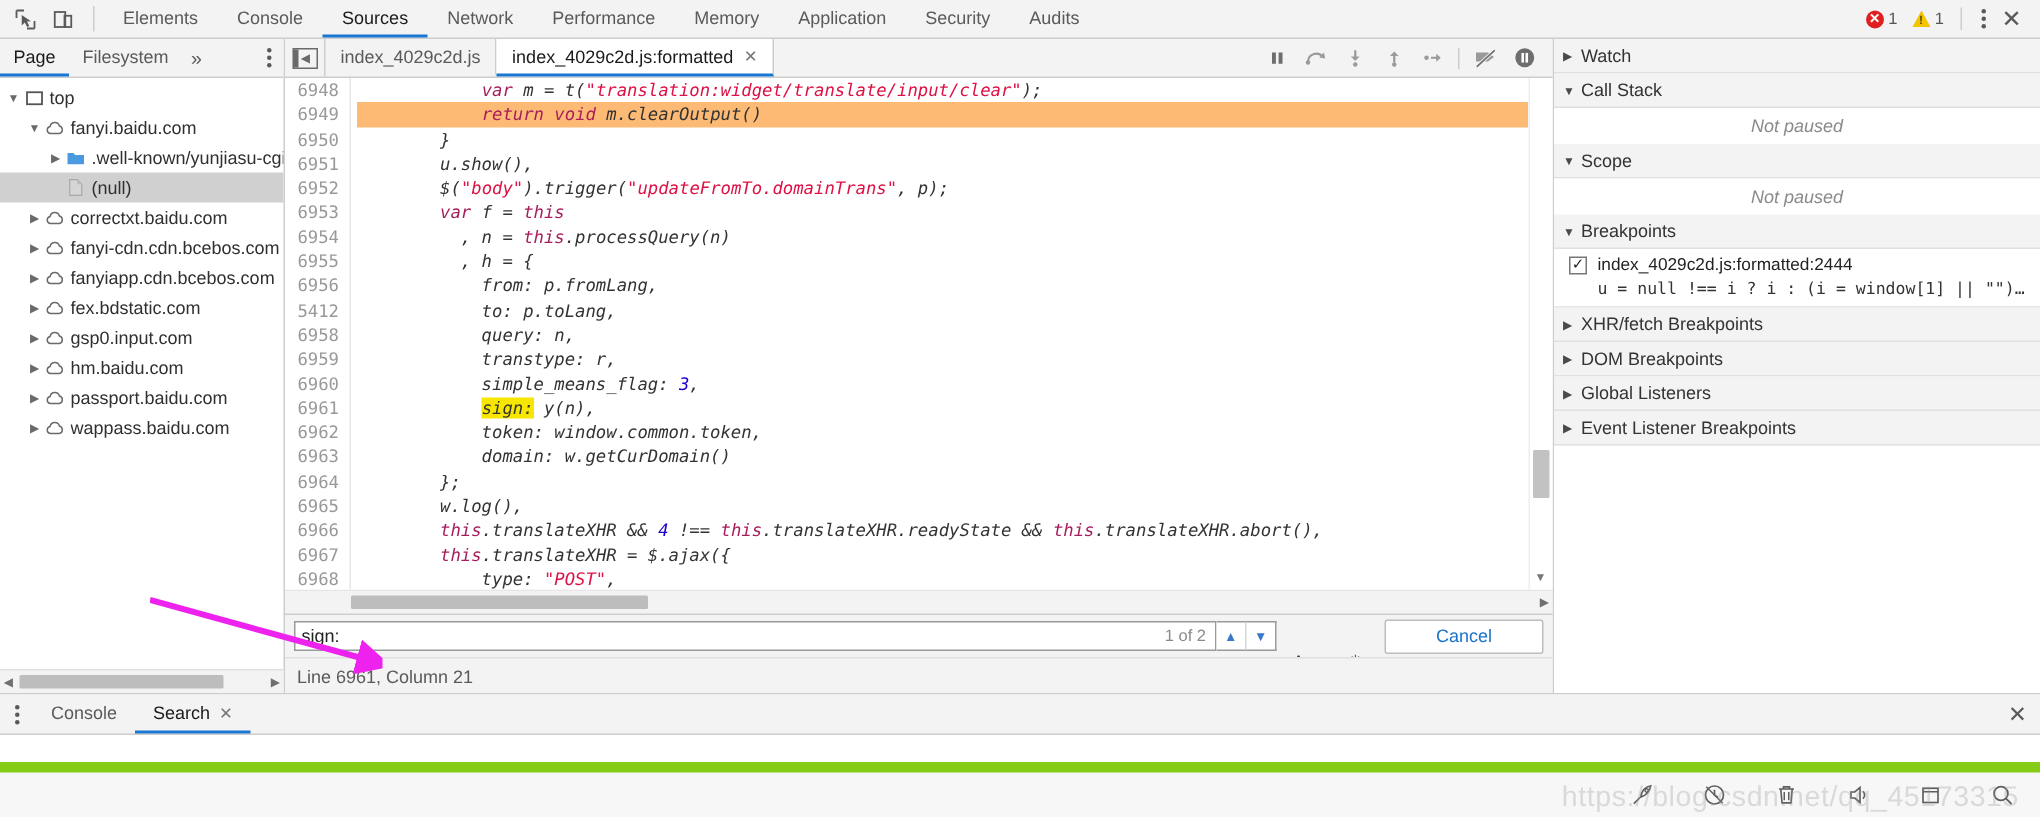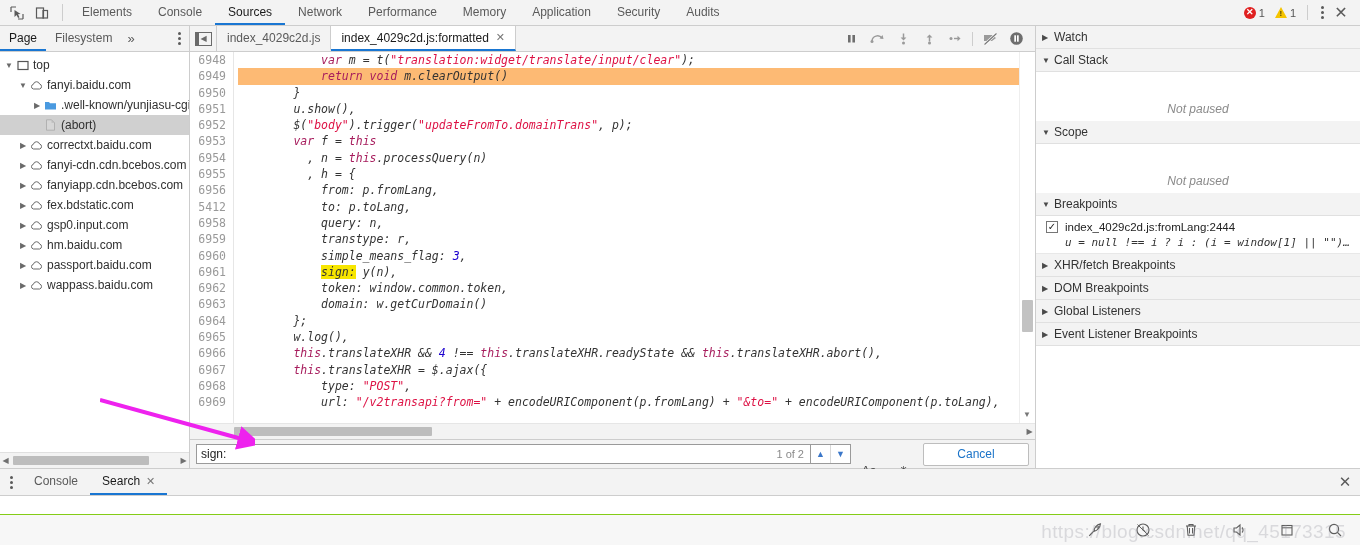--- a/index.html
+++ b/index.html
@@ -377,42 +377,40 @@
     font-size: 12px; color: #333;
   }
   .dbg-header .tw {
     width: 12px; font-size: 8px; color:#4a4a4a;
   }
   .dbg-empty {
     height: 24px;
     display:flex; align-items:center; justify-content:center;
     font-size: 12px; color:#8a8a8a; font-style: italic;
     background: #fff;
-    margin-top: 25px;
   }
   .bp-row {
     display:flex; align-items:flex-start;
     padding: 4px 6px 3px 10px;
     background:#fff;
   }
   .bp-check {
     width: 12px; height: 12px;
     border: 1px solid #767676;
     background: #fff;
     margin-right: 7px; margin-top: 1px;
     display:flex; align-items:center; justify-content:center;
     font-size: 10px; color:#222; line-height:1;
     box-sizing:border-box;
   }
   .bp-text { font-size: 11.5px; color:#222; line-height: 15px; }
   .bp-snippet {
     font-family:"DejaVu Sans Mono", monospace;
     font-size: 11px; color:#333;
     white-space: nowrap;
-    font-style: italic;
   }
   .dbg-section-line { border-top: 1px solid #e8e8e8; }
 
   
   .drawer {
     height: 45px; min-height:45px;
     border-top: 1px solid #cdcdcd;
     background: #fff;
     display:flex; flex-direction:column;
   }
@@ -440,21 +438,21 @@
     margin-left:auto; width: 30px;
     display:flex; align-items:center; justify-content:center;
     font-size: 15px; color:#5a5a5a;
   }
   .drawer-body { flex:1; background:#fff; }
 
   
   .osbar {
     height: 30px; min-height:30px;
     background: #f7f7f7;
-    border-top: 1px solid #84cc16;
+    border-top: 7px solid #84cc16;
     display:flex; align-items:center; justify-content:flex-end;
     padding-right: 16px; gap: 30px;
     position: relative;
   }
   .os-ico { color:#5e5e5e; display:flex; align-items:center; }
   .watermark {
     position: absolute;
     right: 14px; top: 6px;
     font-family:"Liberation Sans", sans-serif;
     font-size: 19px;
@@ -567,21 +565,21 @@
             <span class="tree-label">.well-known/yunjiasu-cgi</span>
           </div>
           <div class="tree-row selected" style="padding-left: 31px;">
             <span class="twisty none"></span>
             <span class="tree-ico">
               <svg width="11" height="12" viewBox="0 0 11 12">
                 <path d="M1.5 .8 h5 l3 3 v7.4 h-8 z" fill="#d6d6d6" stroke="#a8a8a8" stroke-width=".8"></path>
                 <path d="M6.5 .8 v3 h3" fill="#bdbdbd"></path>
               </svg>
             </span>
-            <span class="tree-label">(abort)</span>
+            <span class="tree-label">(null)</span>
           </div>
           <div class="tree-row" style="padding-left: 17px;">
             <span class="twisty">▶</span>
             <span class="tree-ico">
               <svg width="13" height="11" viewBox="0 0 13 11">
                 <path d="M3.4 9 A2.4 2.4 0 0 1 3.4 4.3 A3.2 3.2 0 0 1 9.6 4 A2.6 2.6 0 0 1 9.7 9 z" fill="none" stroke="#6a6a6a" stroke-width="1"></path>
               </svg>
             </span>
             <span class="tree-label">correctxt.baidu.com</span>
           </div>
@@ -773,20 +771,23 @@
         </div>
         <div class="find-nav">
           <div class="find-nav-btn">▲</div>
           <div class="find-nav-btn">▼</div>
         </div>
         <div class="find-opt">Aa</div>
         <div class="find-opt regex">.*</div>
         <div class="cancel-btn">Cancel</div>
       </div>
 
+      <div class="status-line">
+        <span>Line 6961, Column 21</span>
+      </div>
     </div>
 
     <div class="dbg-side">
 
       <div class="dbg-header">
         <span class="tw">▶</span>
         <span>Watch</span>
       </div>
 
       <div class="dbg-header">
@@ -801,21 +802,21 @@
       </div>
       <div class="dbg-empty">Not paused</div>
 
       <div class="dbg-header">
         <span class="tw">▼</span>
         <span>Breakpoints</span>
       </div>
       <div class="bp-row">
         <span class="bp-check">✓</span>
         <span class="bp-text">
-          <span>index_4029c2d.js:fromLang:2444</span><br>
+          <span>index_4029c2d.js:formatted:2444</span><br>
           <span class="bp-snippet">u = null !== i ? i : (i = window[1] || "")…</span>
         </span>
       </div>
 
       <div class="dbg-header dbg-section-line">
         <span class="tw">▶</span>
         <span>XHR/fetch Breakpoints</span>
       </div>
       <div class="dbg-header">
         <span class="tw">▶</span>

